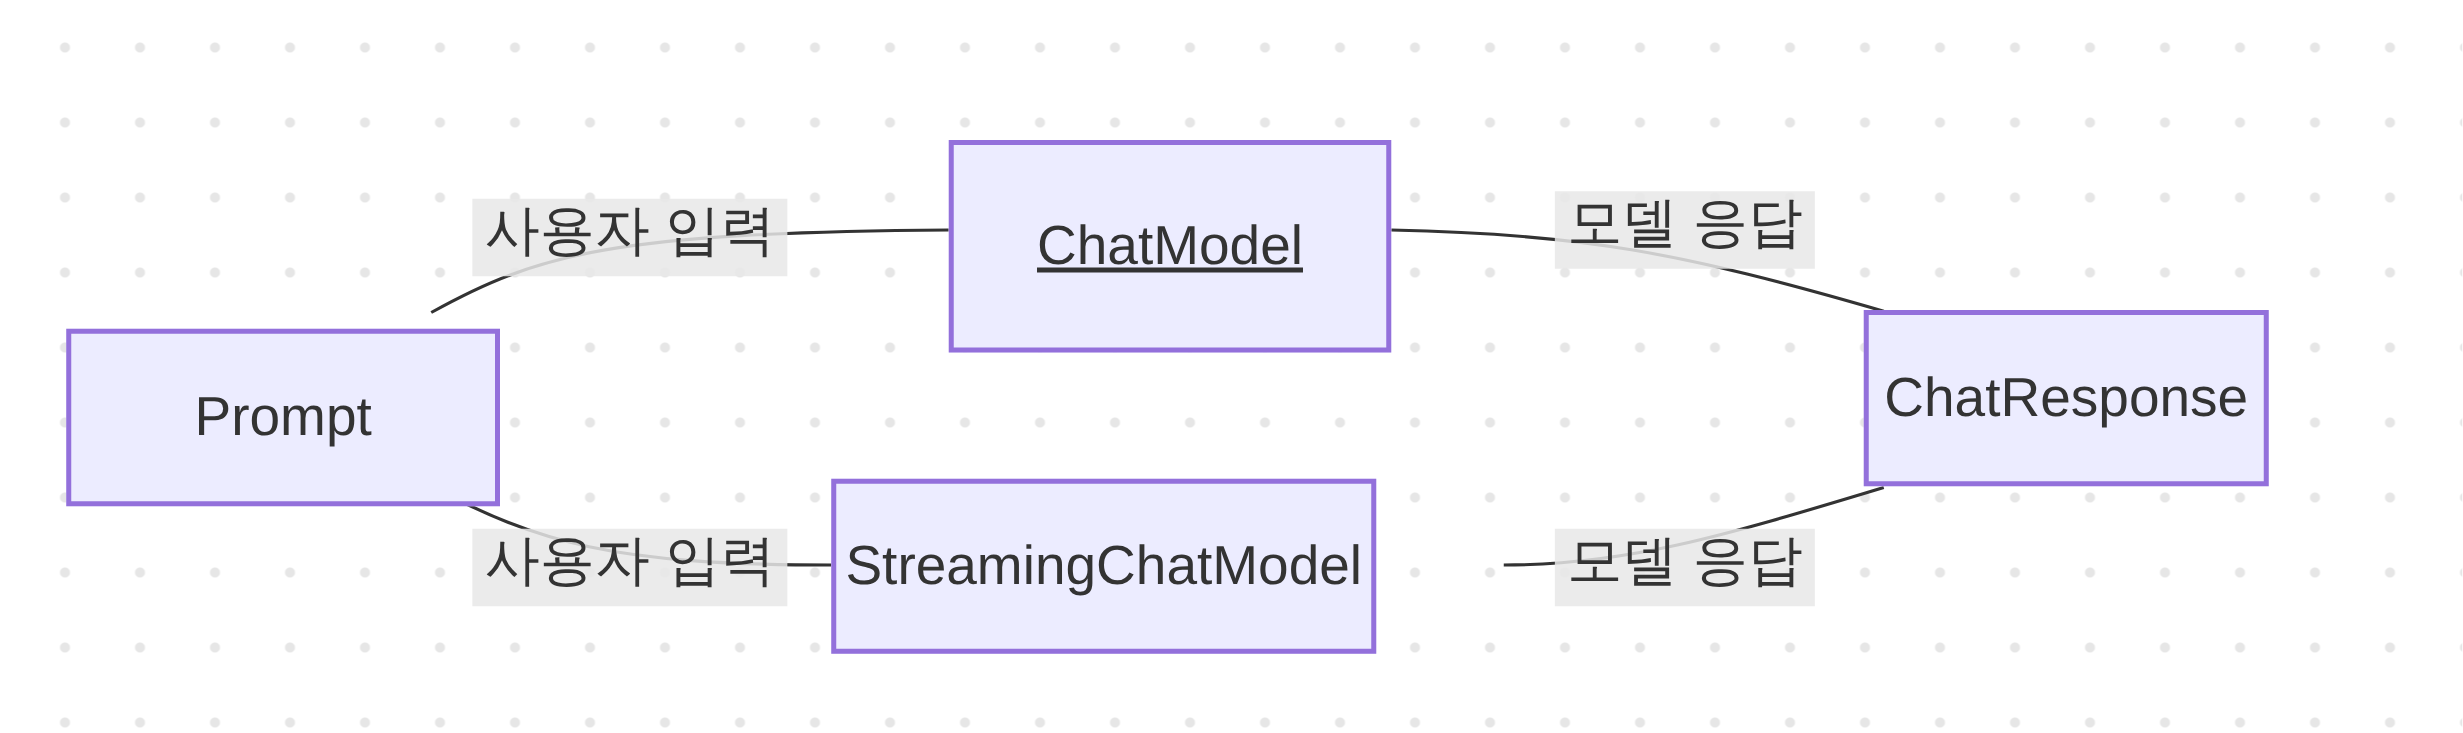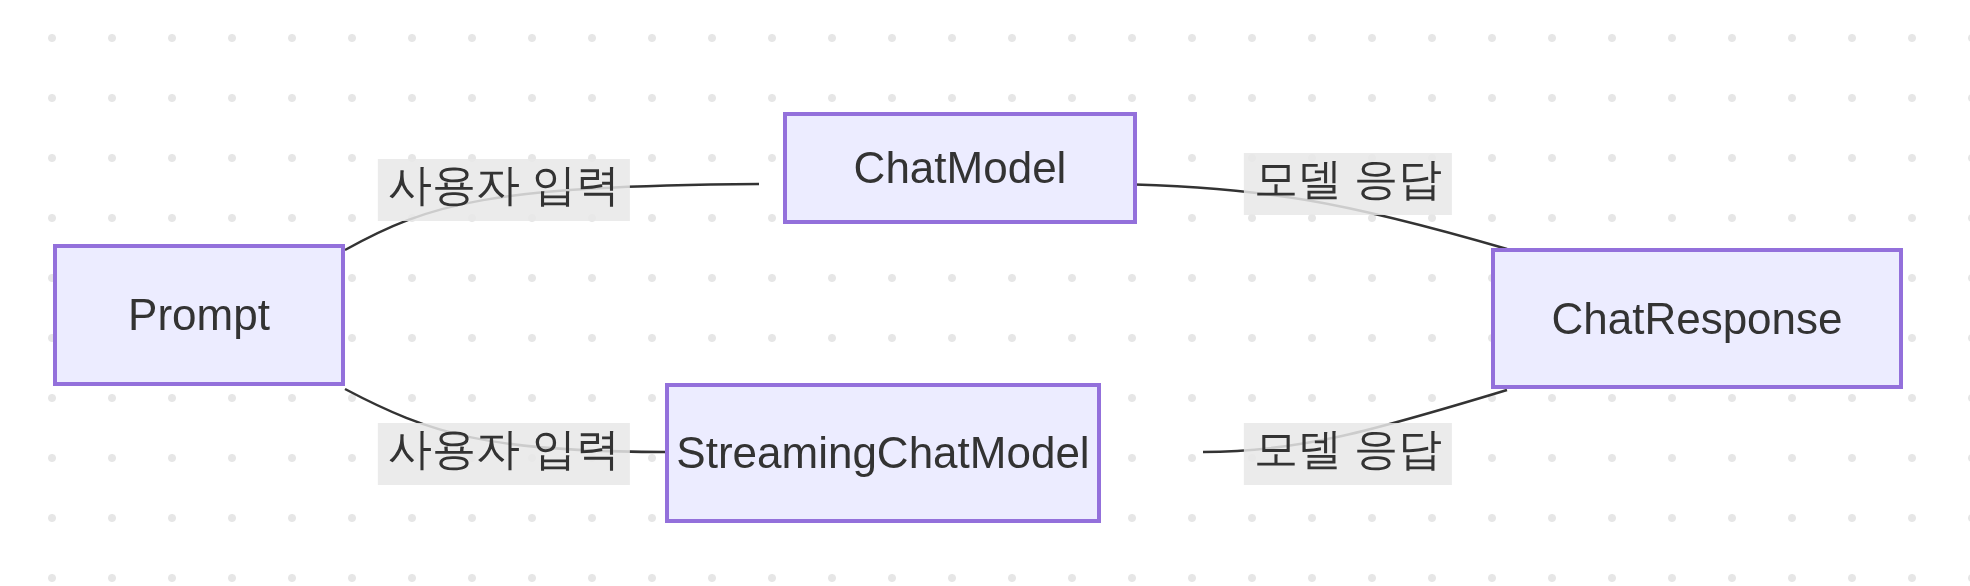--- a/index.html
+++ b/index.html
@@ -35,24 +35,24 @@
     box-sizing: border-box;
     background: #ECECFF;
     border: 4px solid #9370DB;
     color: #333333;
     font-size: 44px;
     display: flex;
     align-items: center;
     justify-content: center;
     white-space: nowrap;
   }
-  .node-prompt            { left: 53px;   top: 244px; width: 292px; height: 142px; }
-  .node-chat-model        { left: 783px;  top: 112px; width: 354px; height: 112px; }
+  .node-prompt            { left: 53px;   top: 263px; width: 347px; height: 142px; }
+  .node-chat-model        { left: 759px;  top: 112px; width: 354px; height: 170px; text-decoration: underline; }
   .node-streaming-model   { left: 665px;  top: 383px; width: 436px; height: 140px; }
-  .node-chat-response     { left: 1491px; top: 248px; width: 412px; height: 141px; }
+  .node-chat-response     { left: 1491px; top: 248px; width: 324px; height: 141px; }
   .edge-label {
     position: absolute;
     transform: translate(-50%, -50%);
     background: rgba(232,232,232,0.85);
     color: #333333;
     font-size: 44px;
     line-height: 1;
     padding: 4px 10px 14px 10px;
     white-space: nowrap;
   }

